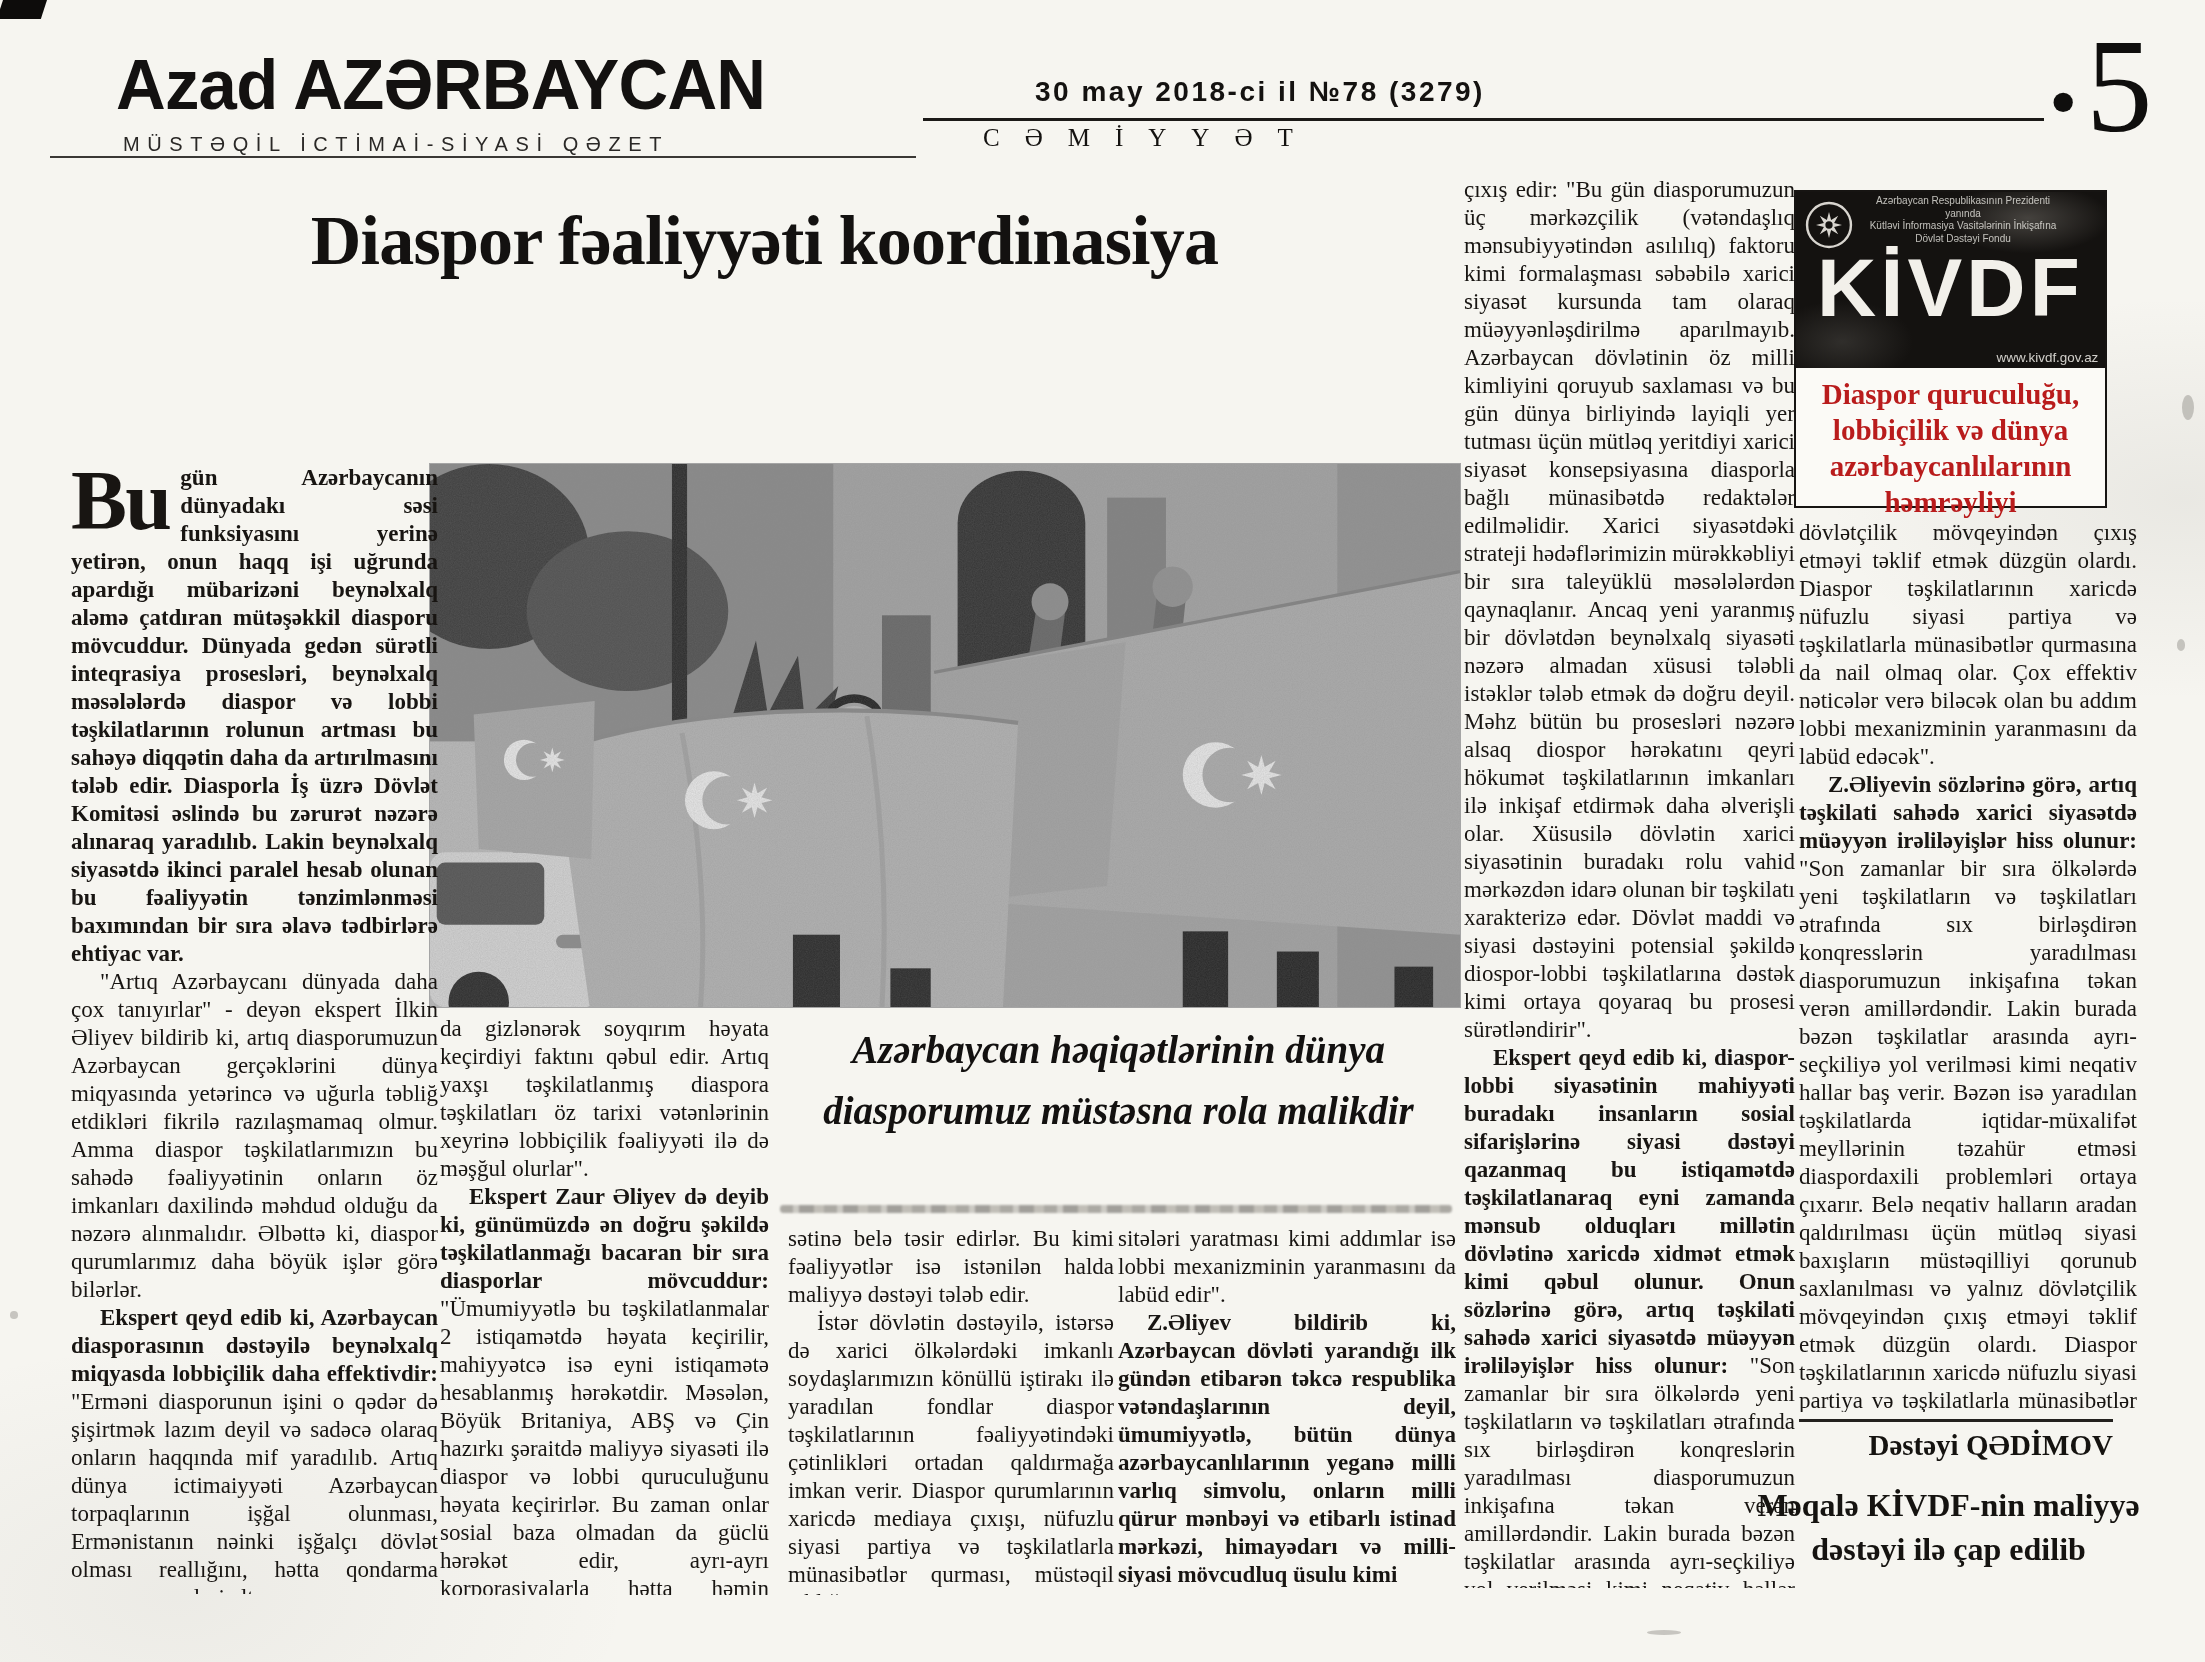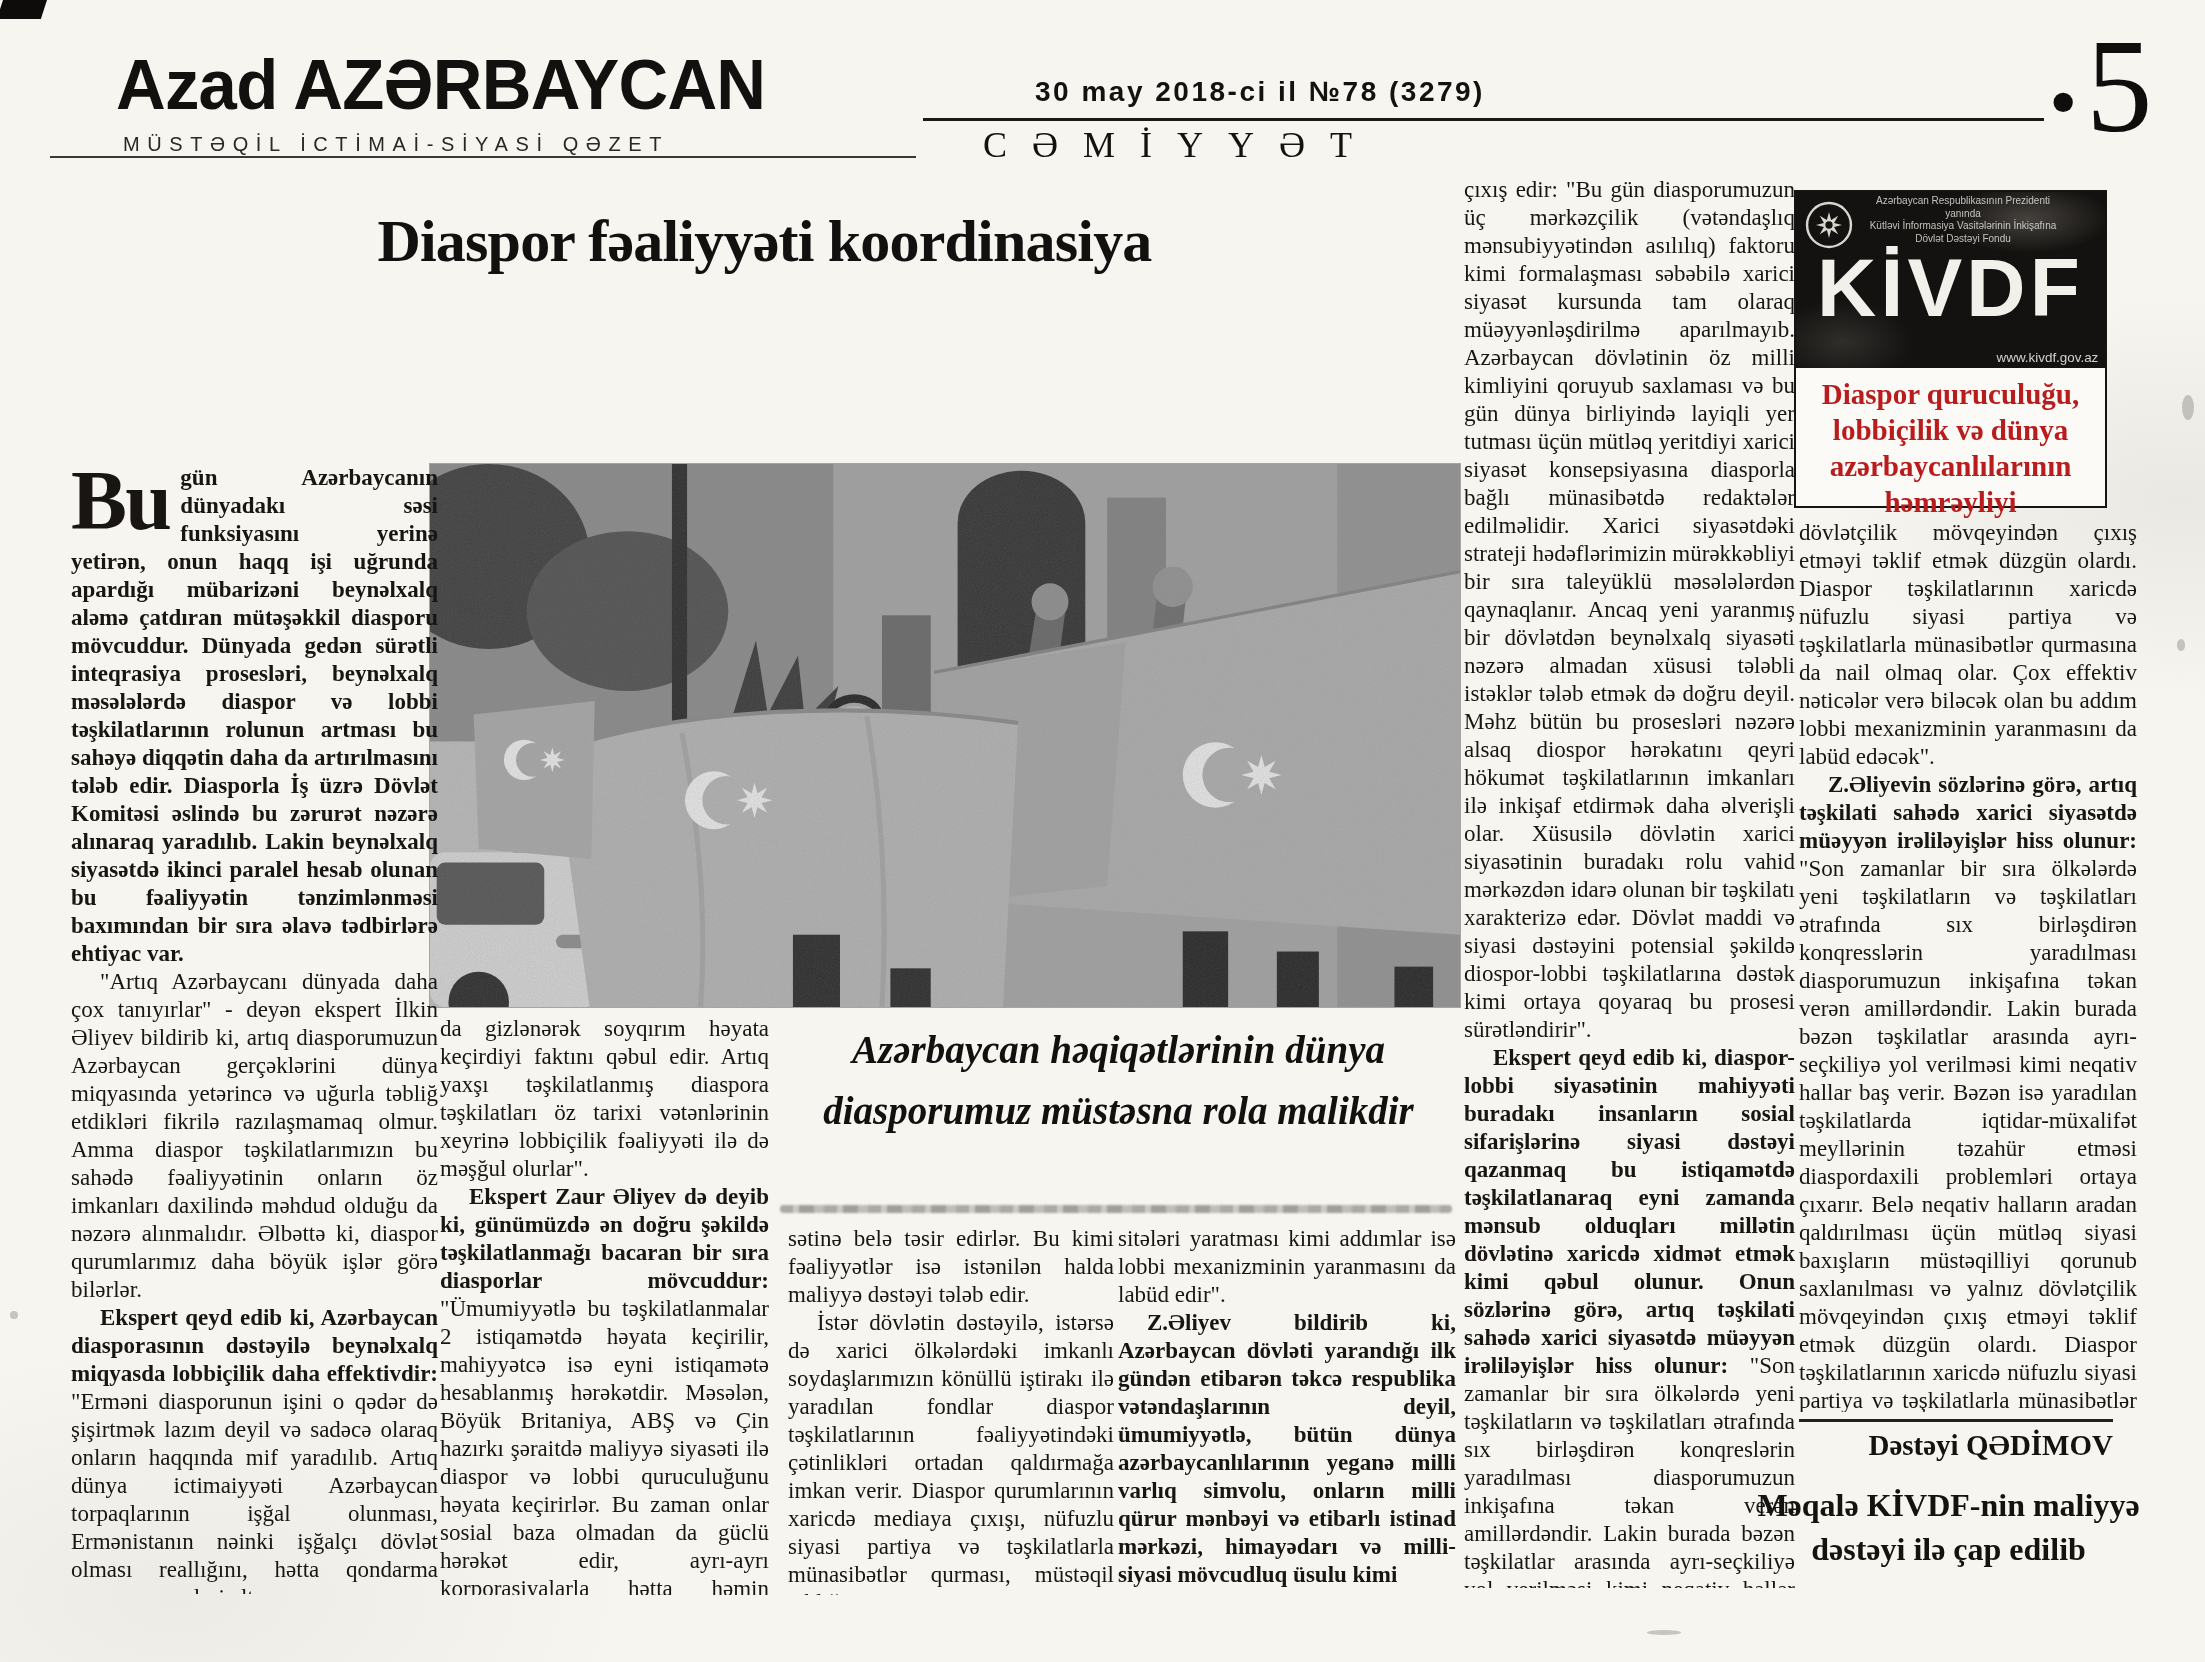--- a/index.html
+++ b/index.html
@@ -27,29 +27,29 @@
     font-size:20px;letter-spacing:7.6px;color:#2a2826;white-space:nowrap;
   }
   #masthead-rule{left:50px;top:156px;width:866px;height:1.7px;background:#3a3835;}
   #issue-date{
     left:966px;top:76px;width:588px;text-align:center;
     font-family:"Liberation Sans","DejaVu Sans",sans-serif;
     font-weight:bold;font-size:28px;letter-spacing:2.5px;color:#141210;white-space:nowrap;
   }
   #center-rule{left:923px;top:118px;width:1121px;height:2.5px;background:#1c1a18;}
   #section-title{
-    left:983px;top:124px;font-size:36px;letter-spacing:25px;color:#141210;white-space:nowrap;
+    left:983px;top:124px;font-size:25px;letter-spacing:25px;color:#141210;white-space:nowrap;
   }
   #page-bullet{left:2049px;top:77px;font-size:81px;line-height:50px;color:#0f0e0d;}
   #page-number{left:2086px;top:18.5px;font-size:133px;line-height:134px;color:#0f0e0d;}
 
   
   #headline{
     left:67px;top:178px;width:1395px;text-align:center;
-    font-weight:bold;font-size:60px;line-height:126px;letter-spacing:-0.8px;color:#131110;
+    font-weight:bold;font-size:70px;line-height:126px;letter-spacing:-0.8px;color:#131110;
   }
 
   
   .col{position:absolute;font-size:23px;line-height:28px;overflow:hidden;text-align:justify;}
   .col p{margin:0;text-indent:29px;}
   .col p.noindent{text-indent:0;}
   .col .b{font-weight:bold;}
   .dropcap{
     float:left;font-weight:bold;font-size:84px;line-height:64px;
     padding:5px 10px 0 0;letter-spacing:-1.7px;

